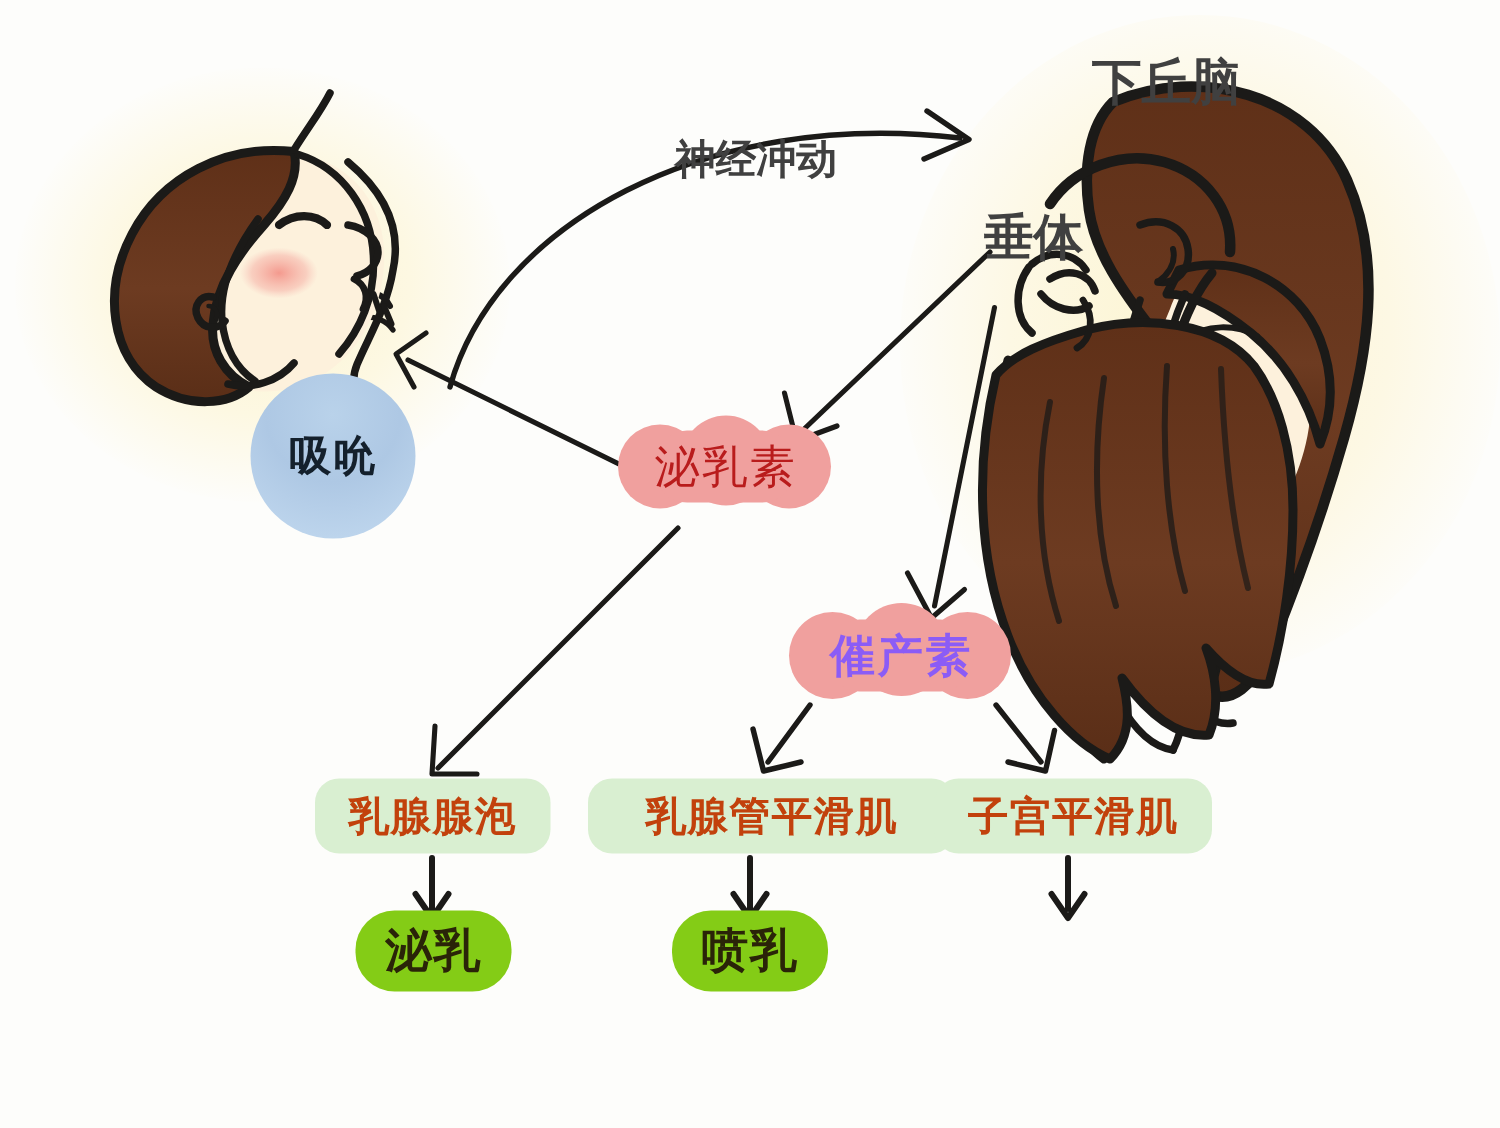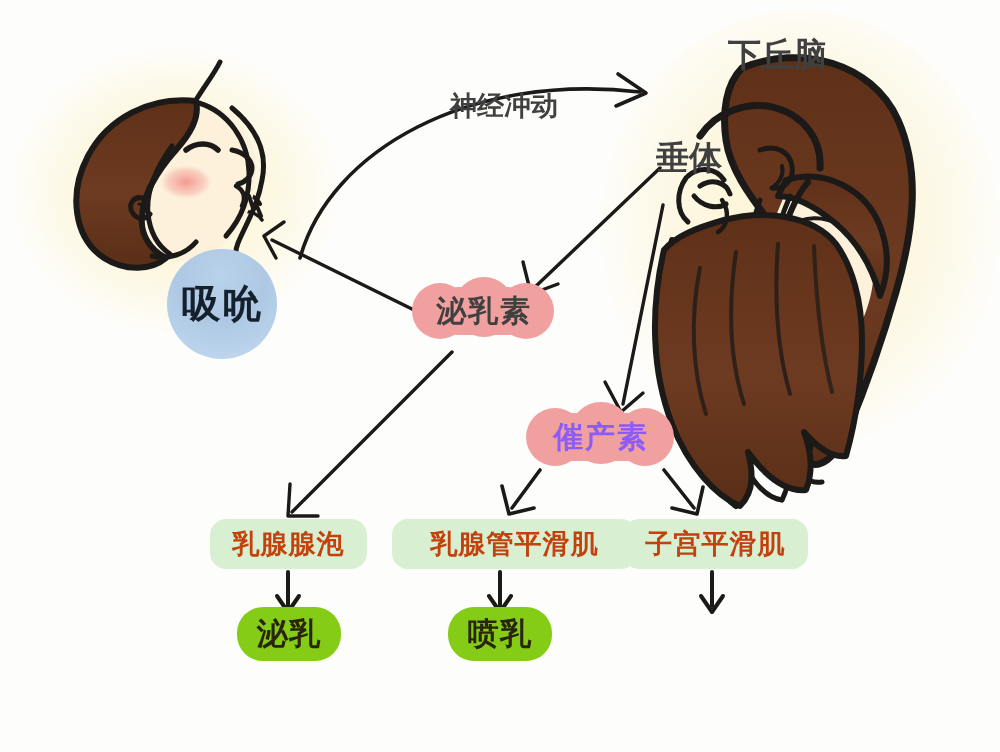--- a/index.html
+++ b/index.html
@@ -266,35 +266,35 @@
       </g>
     </g>
   </svg>
 
   <div class="plain-label" style="left:410px;top:88px;font-size:27px;margin-left:40px;">神经冲动</div>
 
   <div class="plain-label" style="left:728px;top:33px;font-size:33px;">下丘脑</div>
 
   <div class="plain-label" style="left:656px;top:136px;font-size:33px;">垂体</div>
 
-  <div class="node node-blue" style="left:167px;top:249px;width:110px;height:110px;font-size:39px;">
+  <div class="node node-blue" style="left:167px;top:249px;width:110px;height:110px;font-size:28px;">
     <span>吸吮</span>
   </div>
 
   <div style="position:absolute;left:414px;top:281px;width:140px;height:60px;">
     <svg style="position:absolute;left:-6px;top:-6px;width:152px;height:72px;overflow:visible">
       <g fill="#f0a09e">
         <circle cx="32" cy="36" r="28"></circle>
         <circle cx="76" cy="32" r="30"></circle>
         <circle cx="118" cy="36" r="28"></circle>
         <rect x="28" y="12" width="94" height="48" rx="22"></rect>
       </g>
     </svg>
     <div style="position:absolute;inset:0;display:flex;align-items:center;justify-content:center;
-                font-size:30px;font-weight:700;color:#404040;letter-spacing:.06em;">泌乳素</div>
+                font-size:30px;font-weight:400;color:#b91c1c;letter-spacing:.06em;">泌乳素</div>
   </div>
 
   <div style="position:absolute;left:527px;top:407px;width:148px;height:60px;">
     <svg style="position:absolute;left:-6px;top:-6px;width:160px;height:72px;overflow:visible">
       <g fill="#f0a09e">
         <circle cx="34" cy="36" r="29"></circle>
         <circle cx="80" cy="32" r="31"></circle>
         <circle cx="124" cy="36" r="29"></circle>
         <rect x="30" y="12" width="98" height="48" rx="22"></rect>
       </g>

